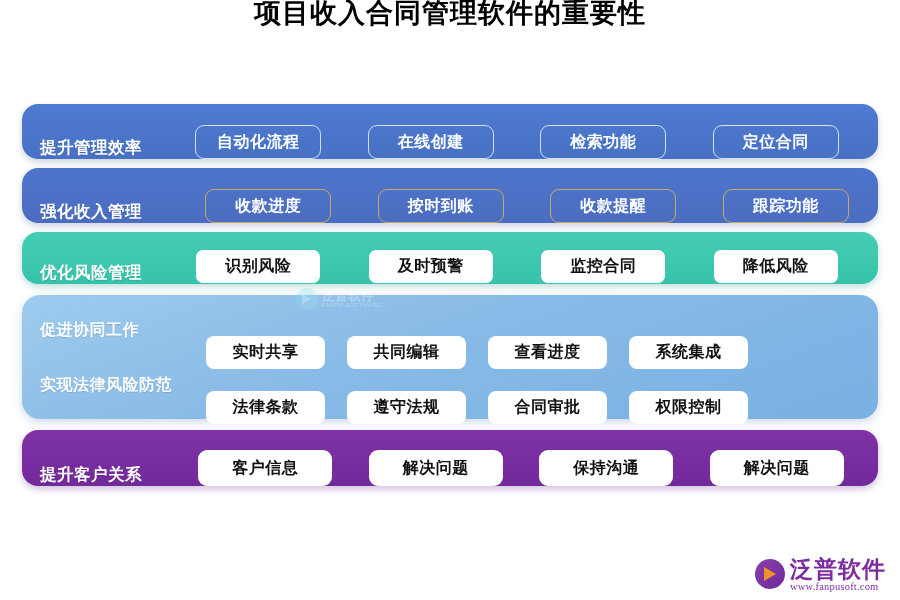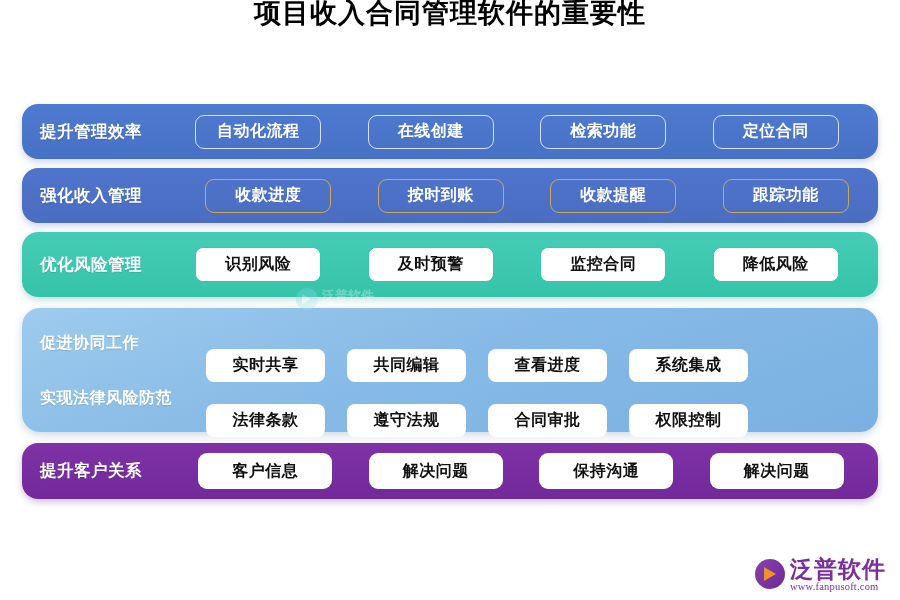--- a/index.html
+++ b/index.html
@@ -31,21 +31,21 @@
     top: 104px;
     width: 900px;
   }
 
   
   .band {
     position: relative;
     margin: 0 22px 9px 22px;
     border-radius: 16px;
     display: flex;
-    align-items: center;
+    align-items: flex-end;
     box-sizing: border-box;
     box-shadow: 0 3px 7px rgba(80, 110, 160, 0.30);
   }
 
   .band-label {
     flex: 0 0 auto;
     color: #ffffff;
     font-weight: bold;
     font-size: 16.5px;
     letter-spacing: 0.5px;
@@ -101,21 +101,21 @@
     padding: 0 14px;
     color: #ffffff;
     background: transparent;
     border: 1.4px solid #c7a963;
     border-radius: 9px;
     margin-left: 20px;
   }
 
   
   .band-r3 {
-    height: 65px;
+    height: 52px;
     background: linear-gradient(180deg, #45cdb4 0%, #35c3aa 100%);
     padding: 0 16px 0 18px;
     margin-bottom: 11px;
     box-shadow: 0 3px 7px rgba(60, 160, 145, 0.32);
   }
   .band-r3 .band-label { width: 132px; }
   .band-r3 .chip {
     height: 35px;
     min-width: 126px;
     padding: 0 16px;

